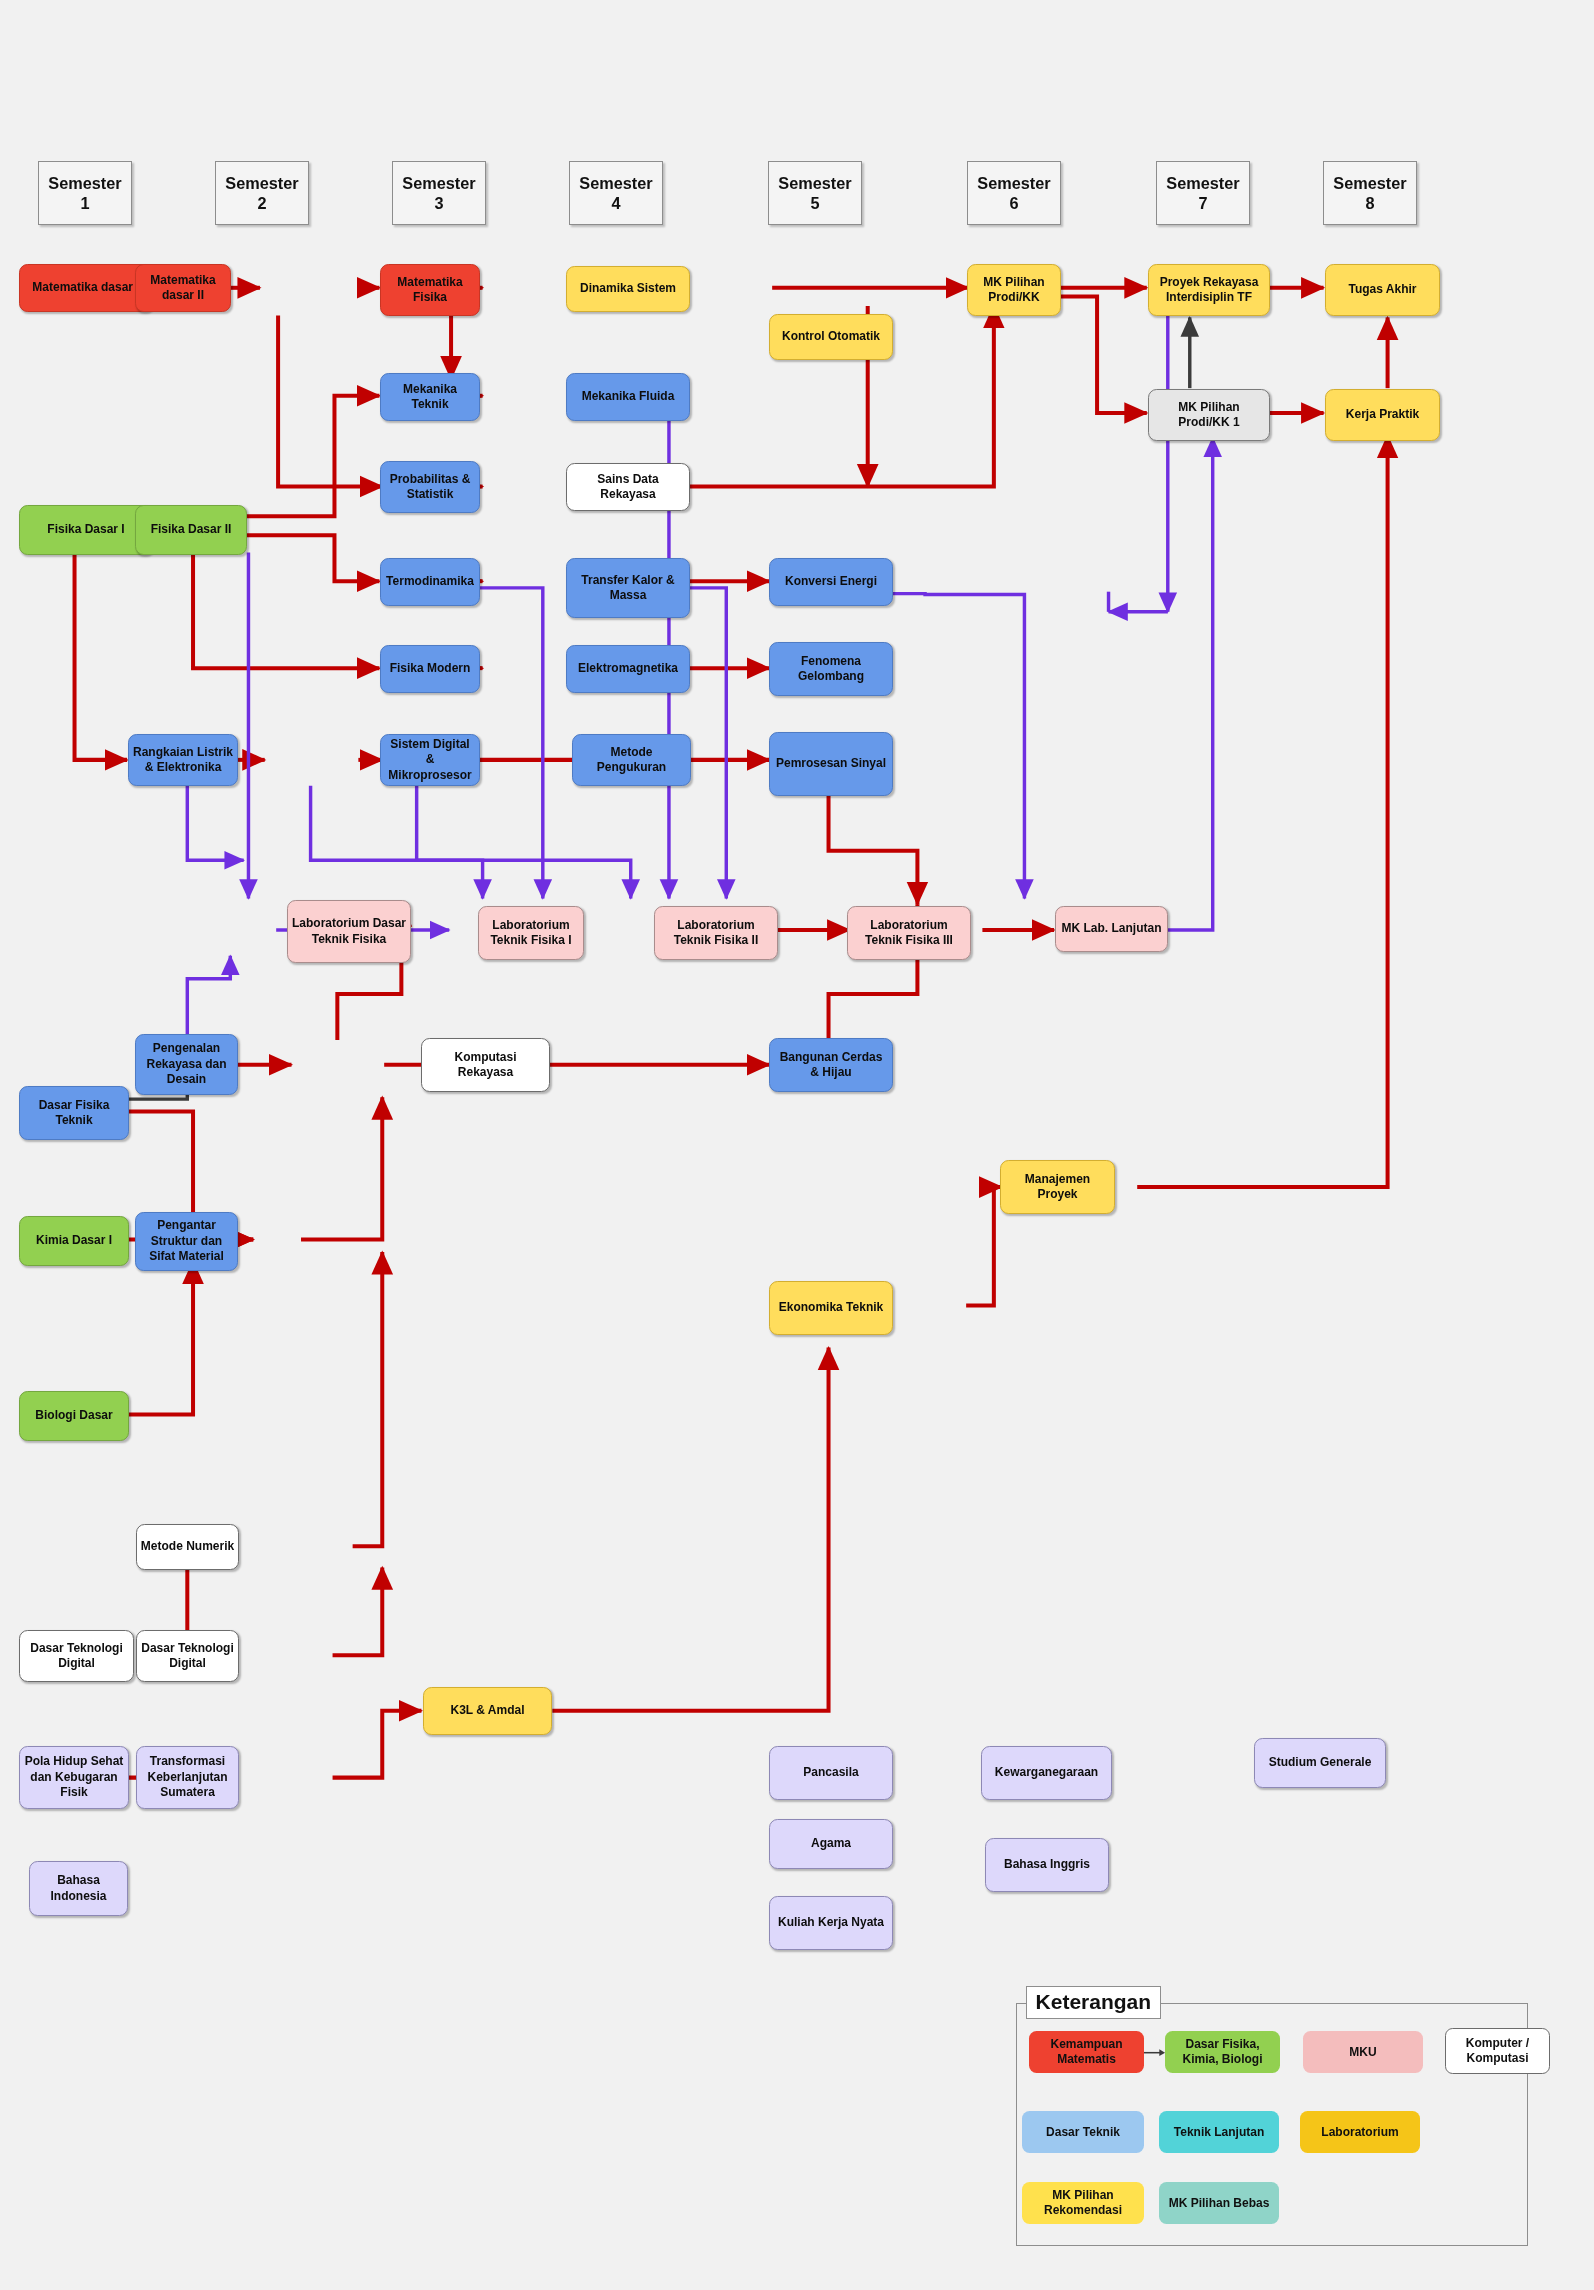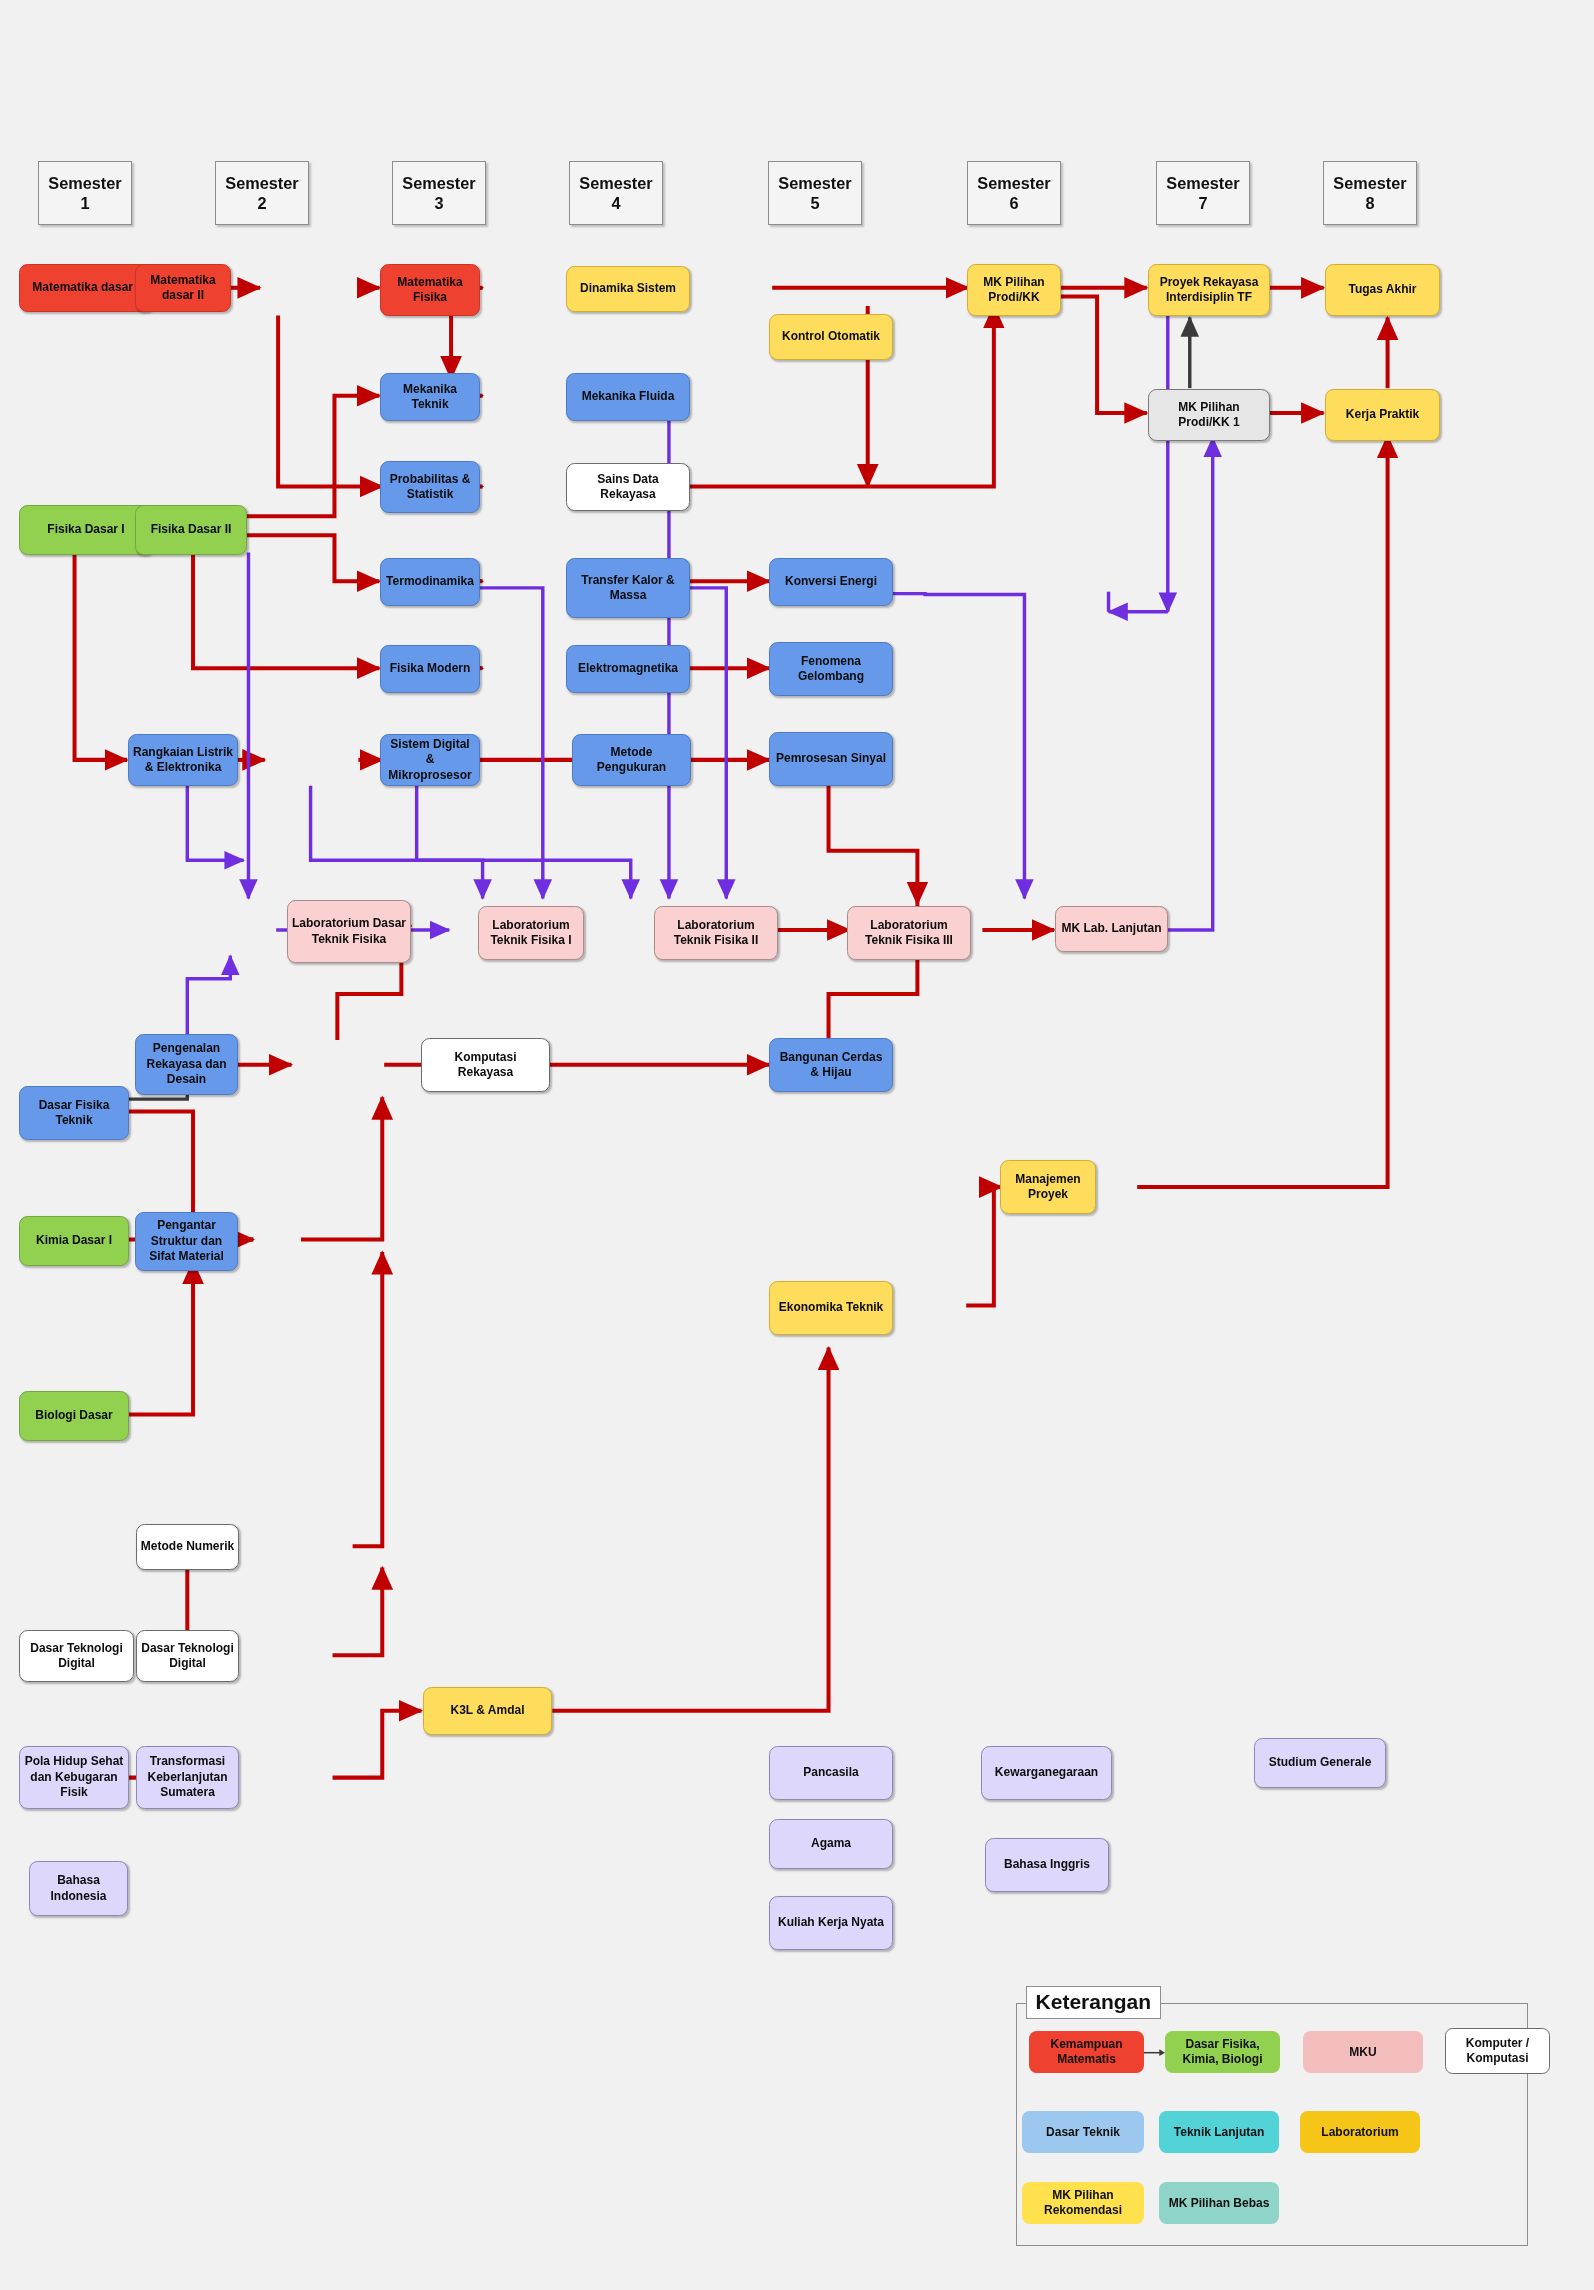--- a/index.html
+++ b/index.html
@@ -369,21 +369,21 @@
 
   <div class="node c-elective" style="left:769px; top:266px; width:124px; height:46px;margin-top:48px;">
     <span>Kontrol Otomatik</span>
   </div>
   <div class="node c-engbase" style="left:769px; top:558px; width:124px; height:48px;">
     <span>Konversi Energi</span>
   </div>
   <div class="node c-engbase" style="left:769px; top:642px; width:124px; height:54px;">
     <span>Fenomena Gelombang</span>
   </div>
-  <div class="node c-engbase" style="left:769px; top:732px; width:124px; height:54px;">
+  <div class="node c-engbase" style="left:769px; top:732px; width:124px; height:64px;">
     <span>Pemrosesan Sinyal</span>
   </div>
   <div class="node c-engbase" style="left:769px; top:1038px; width:124px; height:54px;">
     <span>Bangunan Cerdas &amp; Hijau</span>
   </div>
   <div class="node c-elective" style="left:769px; top:1281px; width:124px; height:54px;">
     <span>Ekonomika Teknik</span>
   </div>
   <div class="node c-mku" style="left:769px; top:1746px; width:124px; height:54px;">
     <span>Pancasila</span>
@@ -394,21 +394,21 @@
   <div class="node c-mku" style="left:769px; top:1896px; width:124px; height:54px;">
     <span>Kuliah Kerja Nyata</span>
   </div>
 
   <div class="node c-elective" style="left:967px; top:264px; width:94px; height:52px;">
     <span>MK Pilihan Prodi/KK</span>
   </div>
   <div class="node c-lab" style="left:1055px; top:906px; width:113px; height:46px;">
     <span>MK Lab. Lanjutan</span>
   </div>
-  <div class="node c-elective" style="left:1000px; top:1160px; width:96px; height:54px;">
+  <div class="node c-elective" style="left:1000px; top:1160px; width:115px; height:54px;">
     <span>Manajemen Proyek</span>
   </div>
   <div class="node c-mku" style="left:981px; top:1746px; width:131px; height:54px;">
     <span>Kewarganegaraan</span>
   </div>
   <div class="node c-mku" style="left:985px; top:1838px; width:124px; height:54px;">
     <span>Bahasa Inggris</span>
   </div>
 
   <div class="node c-elective" style="left:1148px; top:264px; width:122px; height:52px;">

